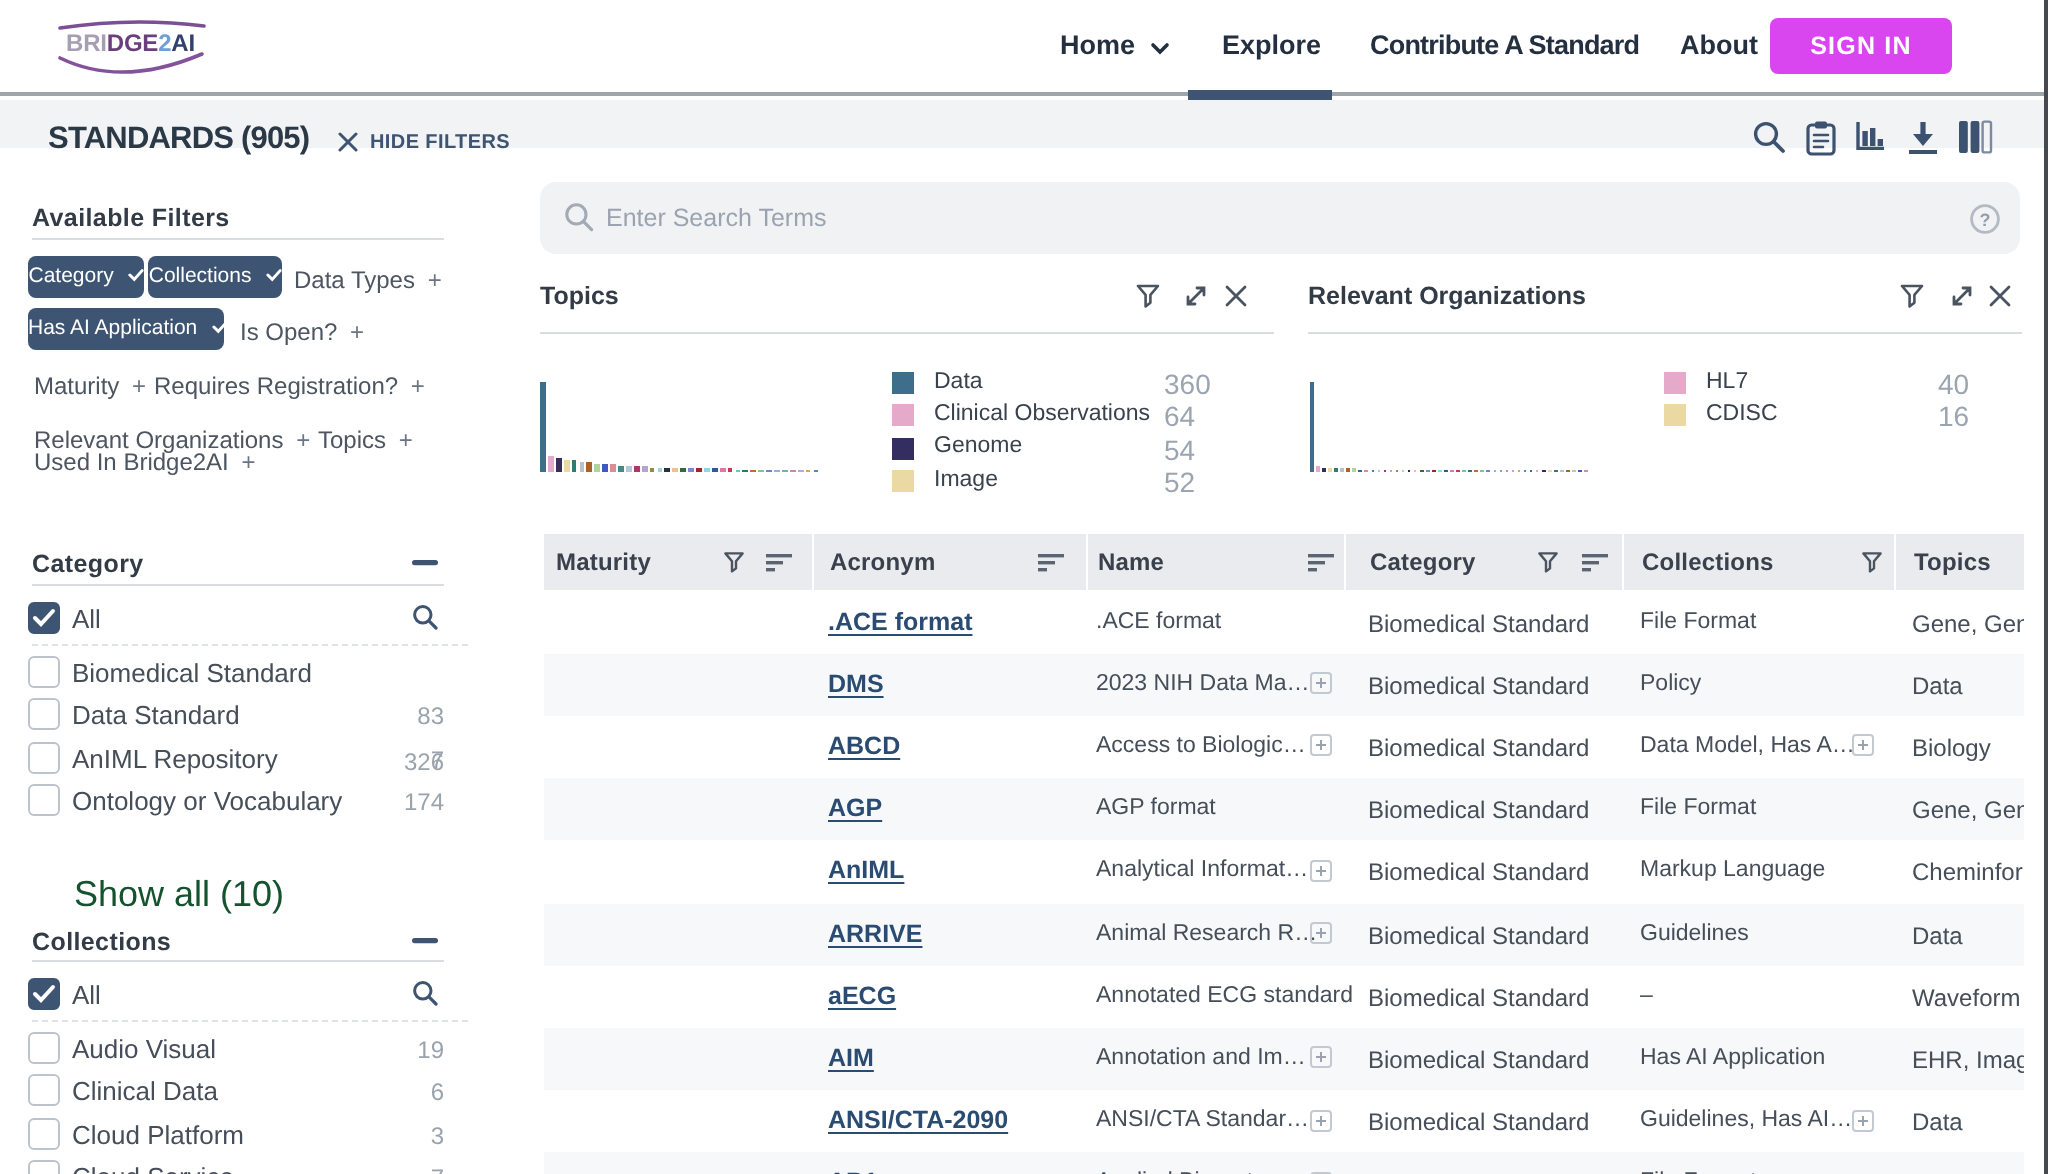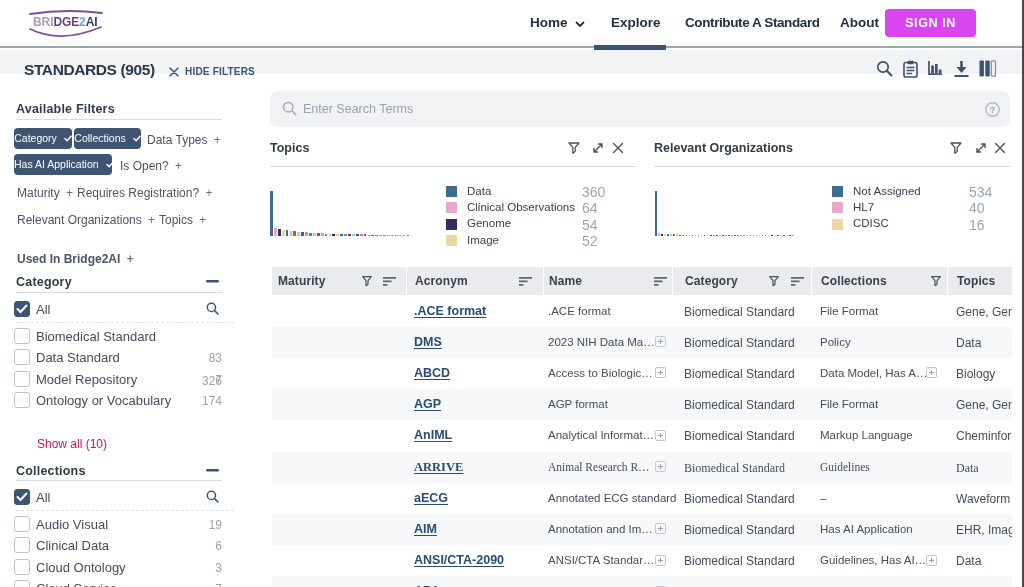--- a/index.html
+++ b/index.html
@@ -145,21 +145,21 @@
         </svg></span>
     <span class="flabel" style="left:147px;top:45px;">Data Types <span class="fplus">+</span></span>
     <span class="chip" style="left:14px;top:66px;width:98px;">Has AI Application <svg class="ck" width="8" height="7" viewBox="0 0 9 8">
           <path d="M1 4 L3.5 6.5 L8 1.5" fill="none" stroke="#fff" stroke-width="1.7" stroke-linecap="round"></path>
         </svg></span>
     <span class="flabel" style="left:120px;top:71px;">Is Open? <span class="fplus">+</span></span>
     <span class="flabel" style="left:17px;top:98px;">Maturity <span class="fplus">+</span></span>
     <span class="flabel" style="left:77px;top:98px;">Requires Registration? <span class="fplus">+</span></span>
     <span class="flabel" style="left:17px;top:125px;">Relevant Organizations <span class="fplus">+</span></span>
     <span class="flabel" style="left:159px;top:125px;">Topics <span class="fplus">+</span></span>
-    <span class="flabel" style="left:17px;top:164px;font-weight:bold;">Used In Bridge2AI <span class="fplus">+</span></span>
+    <span class="flabel" style="left:17px;top:136px;">Used In Bridge2AI <span class="fplus">+</span></span>
 
     <div class="sb-h" style="position:absolute;left:16px;top:187px;">Category</div>
     <svg style="position:absolute;left:206px;top:192px;" width="13" height="3" viewBox="0 0 13 3">
         <rect width="13" height="2.6" rx="1.3" fill="#3d5473"></rect>
       </svg>
     <div class="sb-hr" style="position:absolute;left:16px;top:204px;width:206px;"></div>
     <div style="position:absolute;left:14px;top:211px;width:222px;">
       <div class="cbrow">
         <span class="cb ck">
             <svg width="16" height="16" viewBox="0 0 16 16" style="position:absolute;left:-1.5px;top:-1.5px;">
@@ -178,30 +178,30 @@
           <span class="cblabel">Biomedical Standard</span>
           <span class="cbcount" style="right:14px;margin-top:44px;">326</span>
         </div>
       <div class="cbrow">
           <span class="cb"></span>
           <span class="cblabel">Data Standard</span>
           <span class="cbcount" style="right:14px;">83</span>
         </div>
       <div class="cbrow">
           <span class="cb"></span>
-          <span class="cblabel">Model Repository</span>
+          <span class="cblabel">AnIML Repository</span>
           <span class="cbcount" style="right:14px;">7</span>
         </div>
       <div class="cbrow">
           <span class="cb"></span>
           <span class="cblabel">Ontology or Vocabulary</span>
           <span class="cbcount" style="right:14px;">174</span>
         </div>
     </div>
-    <div style="position:absolute;left:37px;top:349px;font-size:12px;color:#be185d;">Show all (10)</div>
+    <div style="position:absolute;left:37px;top:349px;font-size:18px;color:#14532d;">Show all (10)</div>
 
     <div class="sb-h" style="position:absolute;left:16px;top:376px;">Collections</div>
     <svg style="position:absolute;left:206px;top:381px;" width="13" height="3" viewBox="0 0 13 3">
         <rect width="13" height="2.6" rx="1.3" fill="#3d5473"></rect>
       </svg>
     <div class="sb-hr" style="position:absolute;left:16px;top:392px;width:206px;"></div>
     <div style="position:absolute;left:14px;top:399px;width:222px;">
       <div class="cbrow">
         <span class="cb ck">
             <svg width="16" height="16" viewBox="0 0 16 16" style="position:absolute;left:-1.5px;top:-1.5px;">
@@ -220,21 +220,21 @@
           <span class="cblabel">Audio Visual</span>
           <span class="cbcount" style="right:14px;">19</span>
         </div>
       <div class="cbrow">
           <span class="cb"></span>
           <span class="cblabel">Clinical Data</span>
           <span class="cbcount" style="right:14px;">6</span>
         </div>
       <div class="cbrow">
           <span class="cb"></span>
-          <span class="cblabel">Cloud Ontology</span>
+          <span class="cblabel">Cloud Platform</span>
           <span class="cbcount" style="right:14px;">3</span>
         </div>
       <div class="cbrow">
           <span class="cb"></span>
           <span class="cblabel">Cloud Service</span>
           <span class="cbcount" style="right:14px;">7</span>
         </div>
     </div>
   </div>
 
@@ -376,25 +376,20 @@
       <i style="left:118.9px;width:1.7px;height:1.1px;background:#ead9a2;"></i>
       <i style="left:122.0px;width:1.7px;height:1.1px;background:#2f7d6e;"></i>
       <i style="left:125.0px;width:1.7px;height:1.1px;background:#b9c2cb;"></i>
       <i style="left:128.1px;width:1.7px;height:1.1px;background:#a8632a;"></i>
       <i style="left:131.2px;width:1.7px;height:1.1px;background:#aed4a0;"></i>
       <i style="left:134.2px;width:1.7px;height:1.1px;background:#3b5bbf;"></i>
       <i style="left:137.3px;width:1.7px;height:1.1px;background:#d98f96;"></i>
     </div>
   <div class="legend" style="left:832px;top:184px;width:170px;">
     <div class="lg-row">
-        <span class="lg-sq" style="background:#3f6e8c;"></span>
-        <span class="lg-tx">Not Assigned</span>
-        <span class="lg-v" style="left:137px;">534</span>
-      </div>
-    <div class="lg-row">
         <span class="lg-sq" style="background:#e5a9c9;"></span>
         <span class="lg-tx">HL7</span>
         <span class="lg-v" style="left:137px;">40</span>
       </div>
     <div class="lg-row">
         <span class="lg-sq" style="background:#ead9a2;"></span>
         <span class="lg-v" style="left:137px;">16</span>
         <span class="lg-tx">CDISC</span>
       </div>
   </div>
@@ -482,21 +477,21 @@
         <span class="top">Gene, Genom</span>
       </div>
       <div class="trow" style="top:420.3px;">
         <span class="acr">AnIML</span>
         <span class="nm">Analytical Informat…</span>
         <span class="psq" style="left:383px;"></span>
         <span class="cat">Biomedical Standard</span>
         <span class="col">Markup Language</span>
         <span class="top">Cheminform</span>
       </div>
-      <div class="trow alt" style="top:451.5px;font-family:Liberation Serif, serif;">
+      <div class="trow alt" style="top:451.5px;">
         <span class="acr">ARRIVE</span>
         <span class="nm">Animal Research R…</span>
         <span class="psq" style="left:383px;"></span>
         <span class="cat">Biomedical Standard</span>
         <span class="col">Guidelines</span>
         <span class="top">Data</span>
       </div>
       <div class="trow" style="top:482.7px;">
         <span class="acr">aECG</span>
         <span class="nm">Annotated ECG standard</span>

